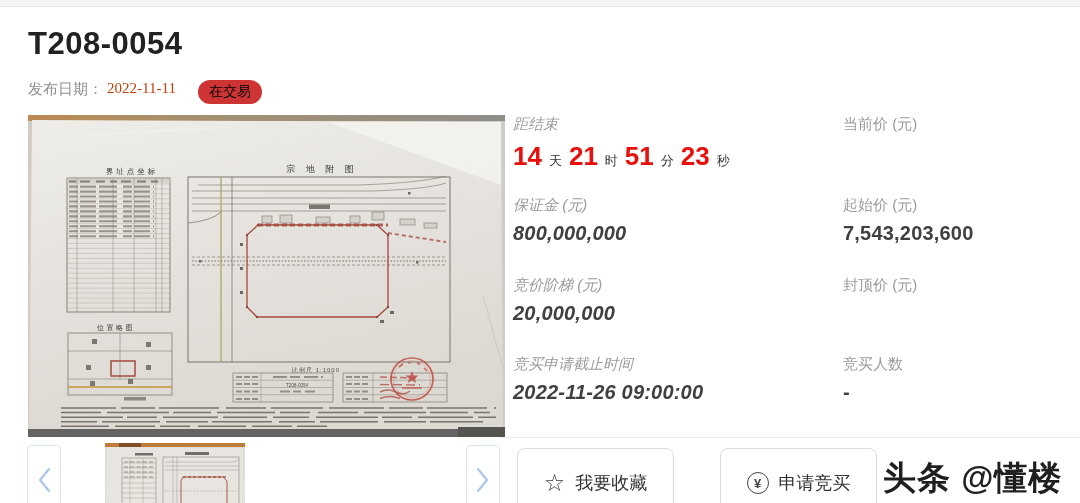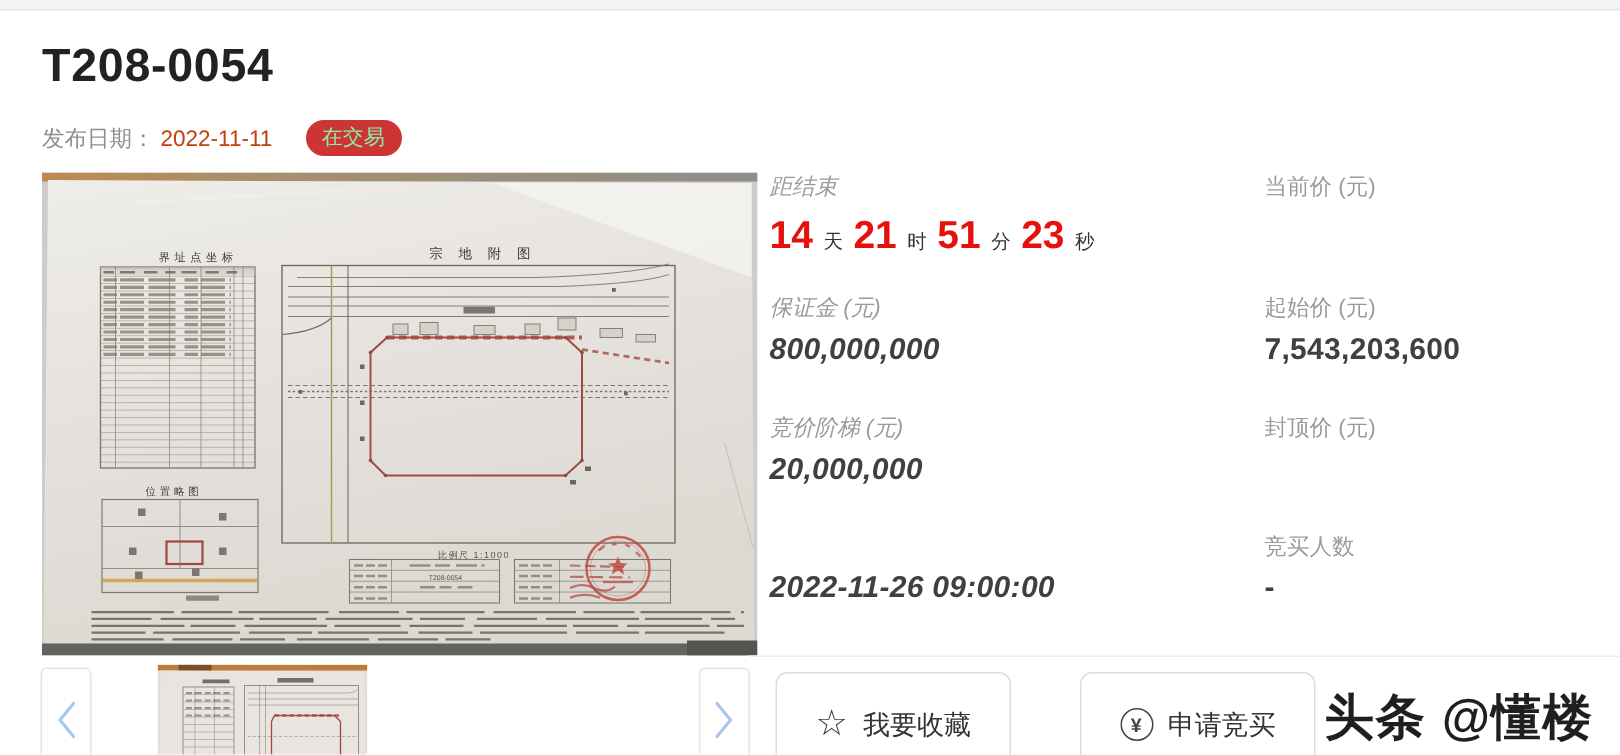--- a/index.html
+++ b/index.html
@@ -4,23 +4,23 @@
 <style>
   * { margin:0; padding:0; box-sizing:border-box; }
   html,body { width:1080px; height:503px; overflow:hidden; background:#fff;
     font-family:"Liberation Sans","DejaVu Sans",sans-serif; }
   .abs { position:absolute; }
   #stage { position:relative; width:1080px; height:503px; background:#fff; }
 
   #topbar { left:0; top:0; width:1080px; height:7px; background:#f3f4f5; border-bottom:1px solid #e7e8e9; }
 
   #title { left:28px; top:26px; font-size:31px; font-weight:700; color:#222; letter-spacing:.5px; }
-  #pubrow { left:28px; top:80px; height:24px; display:flex; align-items:center; font-size:15px; color:#8f8f8f; }
+  #pubrow { left:28px; top:80px; height:24px; display:flex; align-items:flex-start; font-size:15px; color:#8f8f8f;font-family:Liberation Serif, serif; }
   #pubrow .date { margin-left:4px; color:#c2410c; }
-  #status-badge { margin-left:22px; background:#cf3434; color:#86efac; font-size:14px; padding:3px 11px; border-radius:12px; }
+  #status-badge { margin-left:22px; background:#cf3434; color:#000000; font-size:14px; padding:3px 11px; border-radius:12px; }
 
   
   #photo { left:28px; top:115px; width:477px; height:363px; }
   #photo svg { display:block; }
 
   
   .lbl { position:absolute; font-size:15px; color:#9b9b9b; }
   .val { position:absolute; font-size:20px; font-weight:700; color:#404040; letter-spacing:.2px; }
   .c1 { left:513px;font-style:italic; } .c2 { left:843px; }
   #countdown { left:513px; top:141px; display:flex; align-items:baseline; }
@@ -275,20 +275,21 @@
   <div class="lbl c1" style="top:196px">保证金 (元)</div>
   <div class="lbl c2" style="top:196px">起始价 (元)</div>
   <div class="val c1" style="top:222px">800,000,000</div>
   <div class="val c2" style="top:222px">7,543,203,600</div>
 
   <div class="lbl c1" style="top:276px">竞价阶梯 (元)</div>
   <div class="lbl c2" style="top:276px">封顶价 (元)</div>
   <div class="val c1" style="top:302px">20,000,000</div>
   <div class="val c2" style="top:302px"></div>
 
+  <div class="lbl c1" style="top:355px">竞买申请截止时间</div>
   <div class="lbl c2" style="top:355px">竞买人数</div>
   <div class="val c1" style="top:381px">2022-11-26 09:00:00</div>
   <div class="val c2" style="top:381px">-</div>
 
   <div id="panel-divider" class="abs"></div>
 
   <div id="nav-prev" class="nav-box">
     <svg width="16" height="26" viewBox="0 0 16 26">
       <polyline points="13,2 4,13 13,24" fill="none" stroke="#aac8e9" stroke-width="2.2" stroke-linecap="round" stroke-linejoin="round"></polyline>
     </svg>

